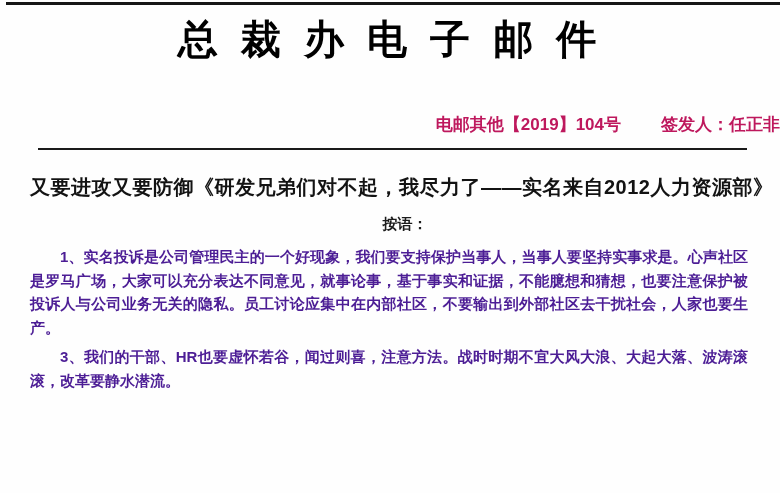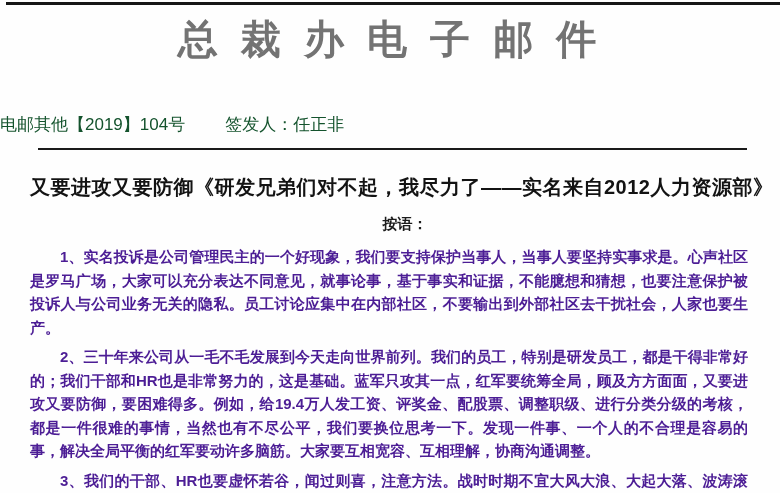--- a/index.html
+++ b/index.html
@@ -21,30 +21,30 @@
     background: #161616;
     margin: 2px 0 0 6px;
   }
   .title {
     margin: 12px 0 7px 0;
     text-align: center;
     font-size: 40px;
     line-height: 44px;
     font-weight: bold;
     letter-spacing: 6px;
-    color: #737373;
+    color: #000000;
     white-space: nowrap;
   }
   .meta {
     margin-top: 54px;
-    text-align: left;
+    text-align: right;
     font-size: 17px;
     line-height: 20px;
-    font-weight: normal;
-    color: #14532d;
+    font-weight: bold;
+    color: #be185d;
   }
   .meta .meta-gap {
     display: inline-block;
     width: 40px;
   }
   .header-divider {
     height: 2px;
     background: #1a1a1a;
     margin: 13px 33px 0 38px;
   }
@@ -93,17 +93,16 @@
   </div>
 
   <div class="header-divider"></div>
 
   <h2 class="subject">又要进攻又要防御《研发兄弟们对不起，我尽力了——实名来自2012人力资源部》</h2>
 
   <div class="preface">按语：</div>
 
   <p class="para">1、实名投诉是公司管理民主的一个好现象，我们要支持保护当事人，当事人要坚持实事求是。心声社区是罗马广场，大家可以充分表达不同意见，就事论事，基于事实和证据，不能臆想和猜想，也要注意保护被投诉人与公司业务无关的隐私。员工讨论应集中在内部社区，不要输出到外部社区去干扰社会，人家也要生产。</p>
 
-  <p class="para">2、三十年来公司从一毛不毛发展到今天走向世界前列。我们的员工，特别是研发员工，都是干得非常好的；我们干部和HR也是非常努力的，这是基础。蓝军只攻其一点，红军要统筹全局，顾及方方面面，又要进攻又要防御，要困难得多。例如，给19.4万人发工资、评奖金、配股票、调整职级、进行分类分级的考核，都是一件很难的事情，当然也有不尽公平，我们要换位思考一下。发现一件事、一个人的不合理是容易的事，解决全局平衡的红军要动许多脑筋。大家要互相宽容、互相理解，协商沟通调整。</p>
 
   <p class="para">3、我们的干部、HR也要虚怀若谷，闻过则喜，注意方法。战时时期不宜大风大浪、大起大落、波涛滚滚，改革要静水潜流。</p>
 
 </div>
 
 </body></html>

